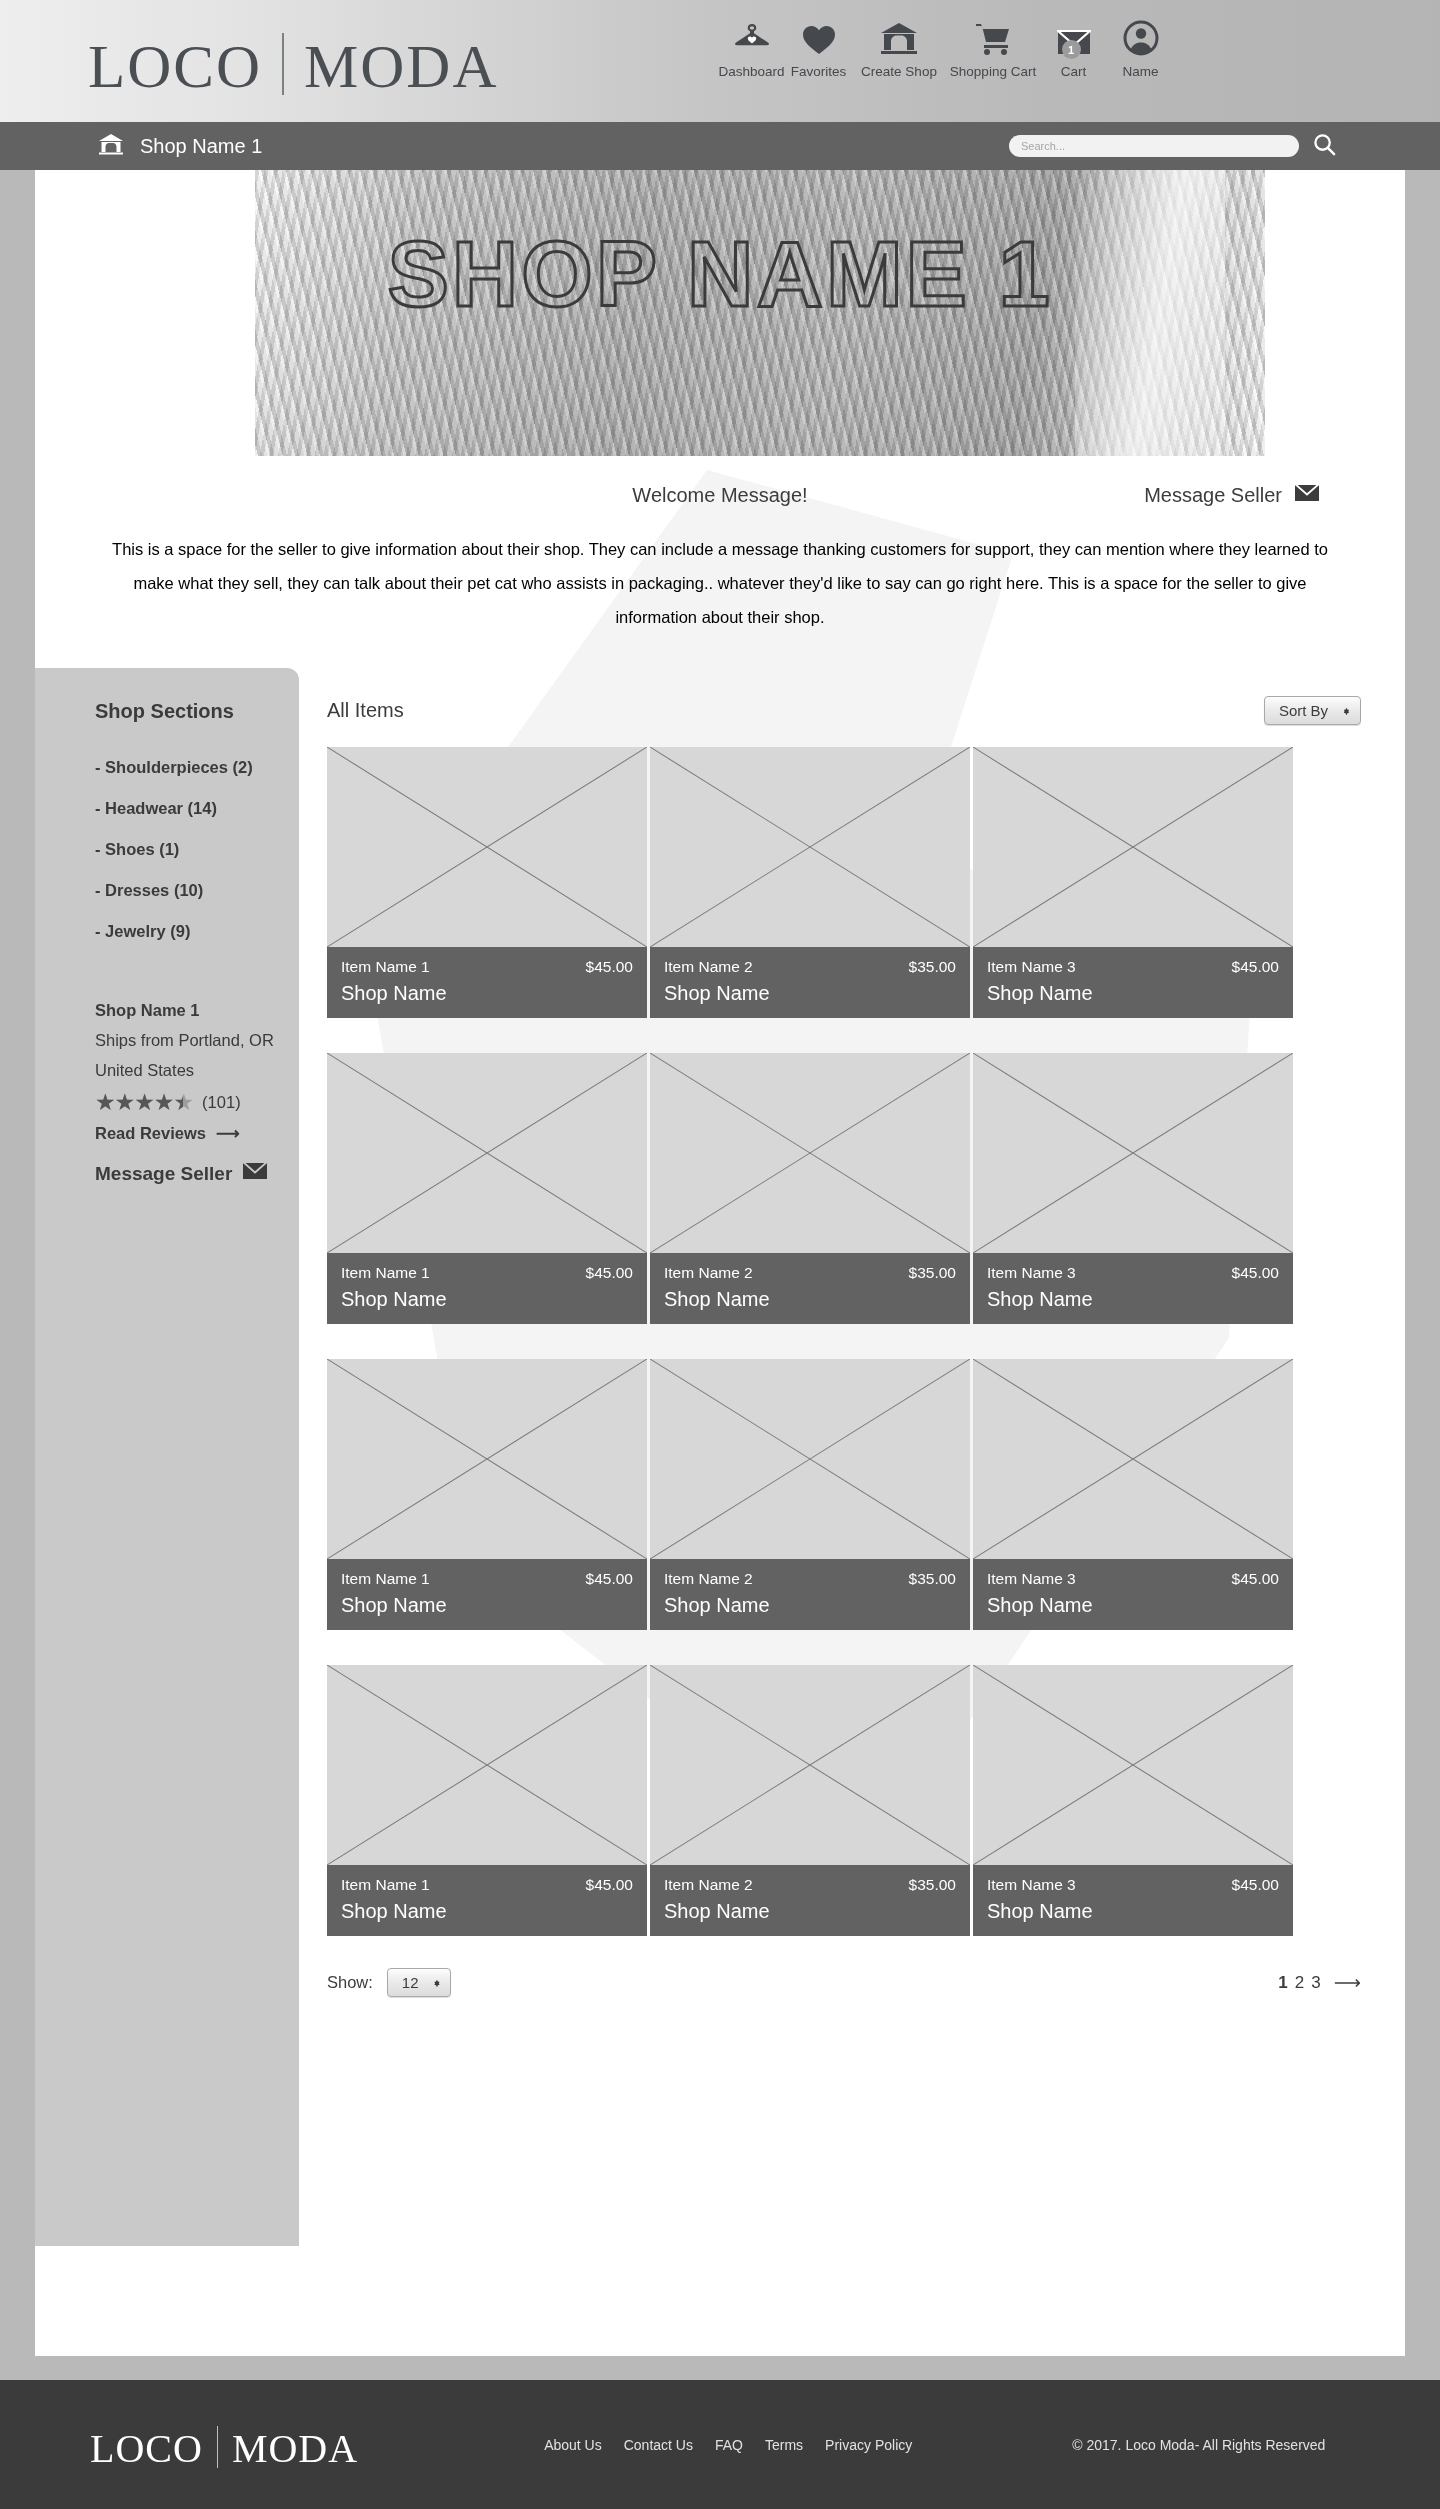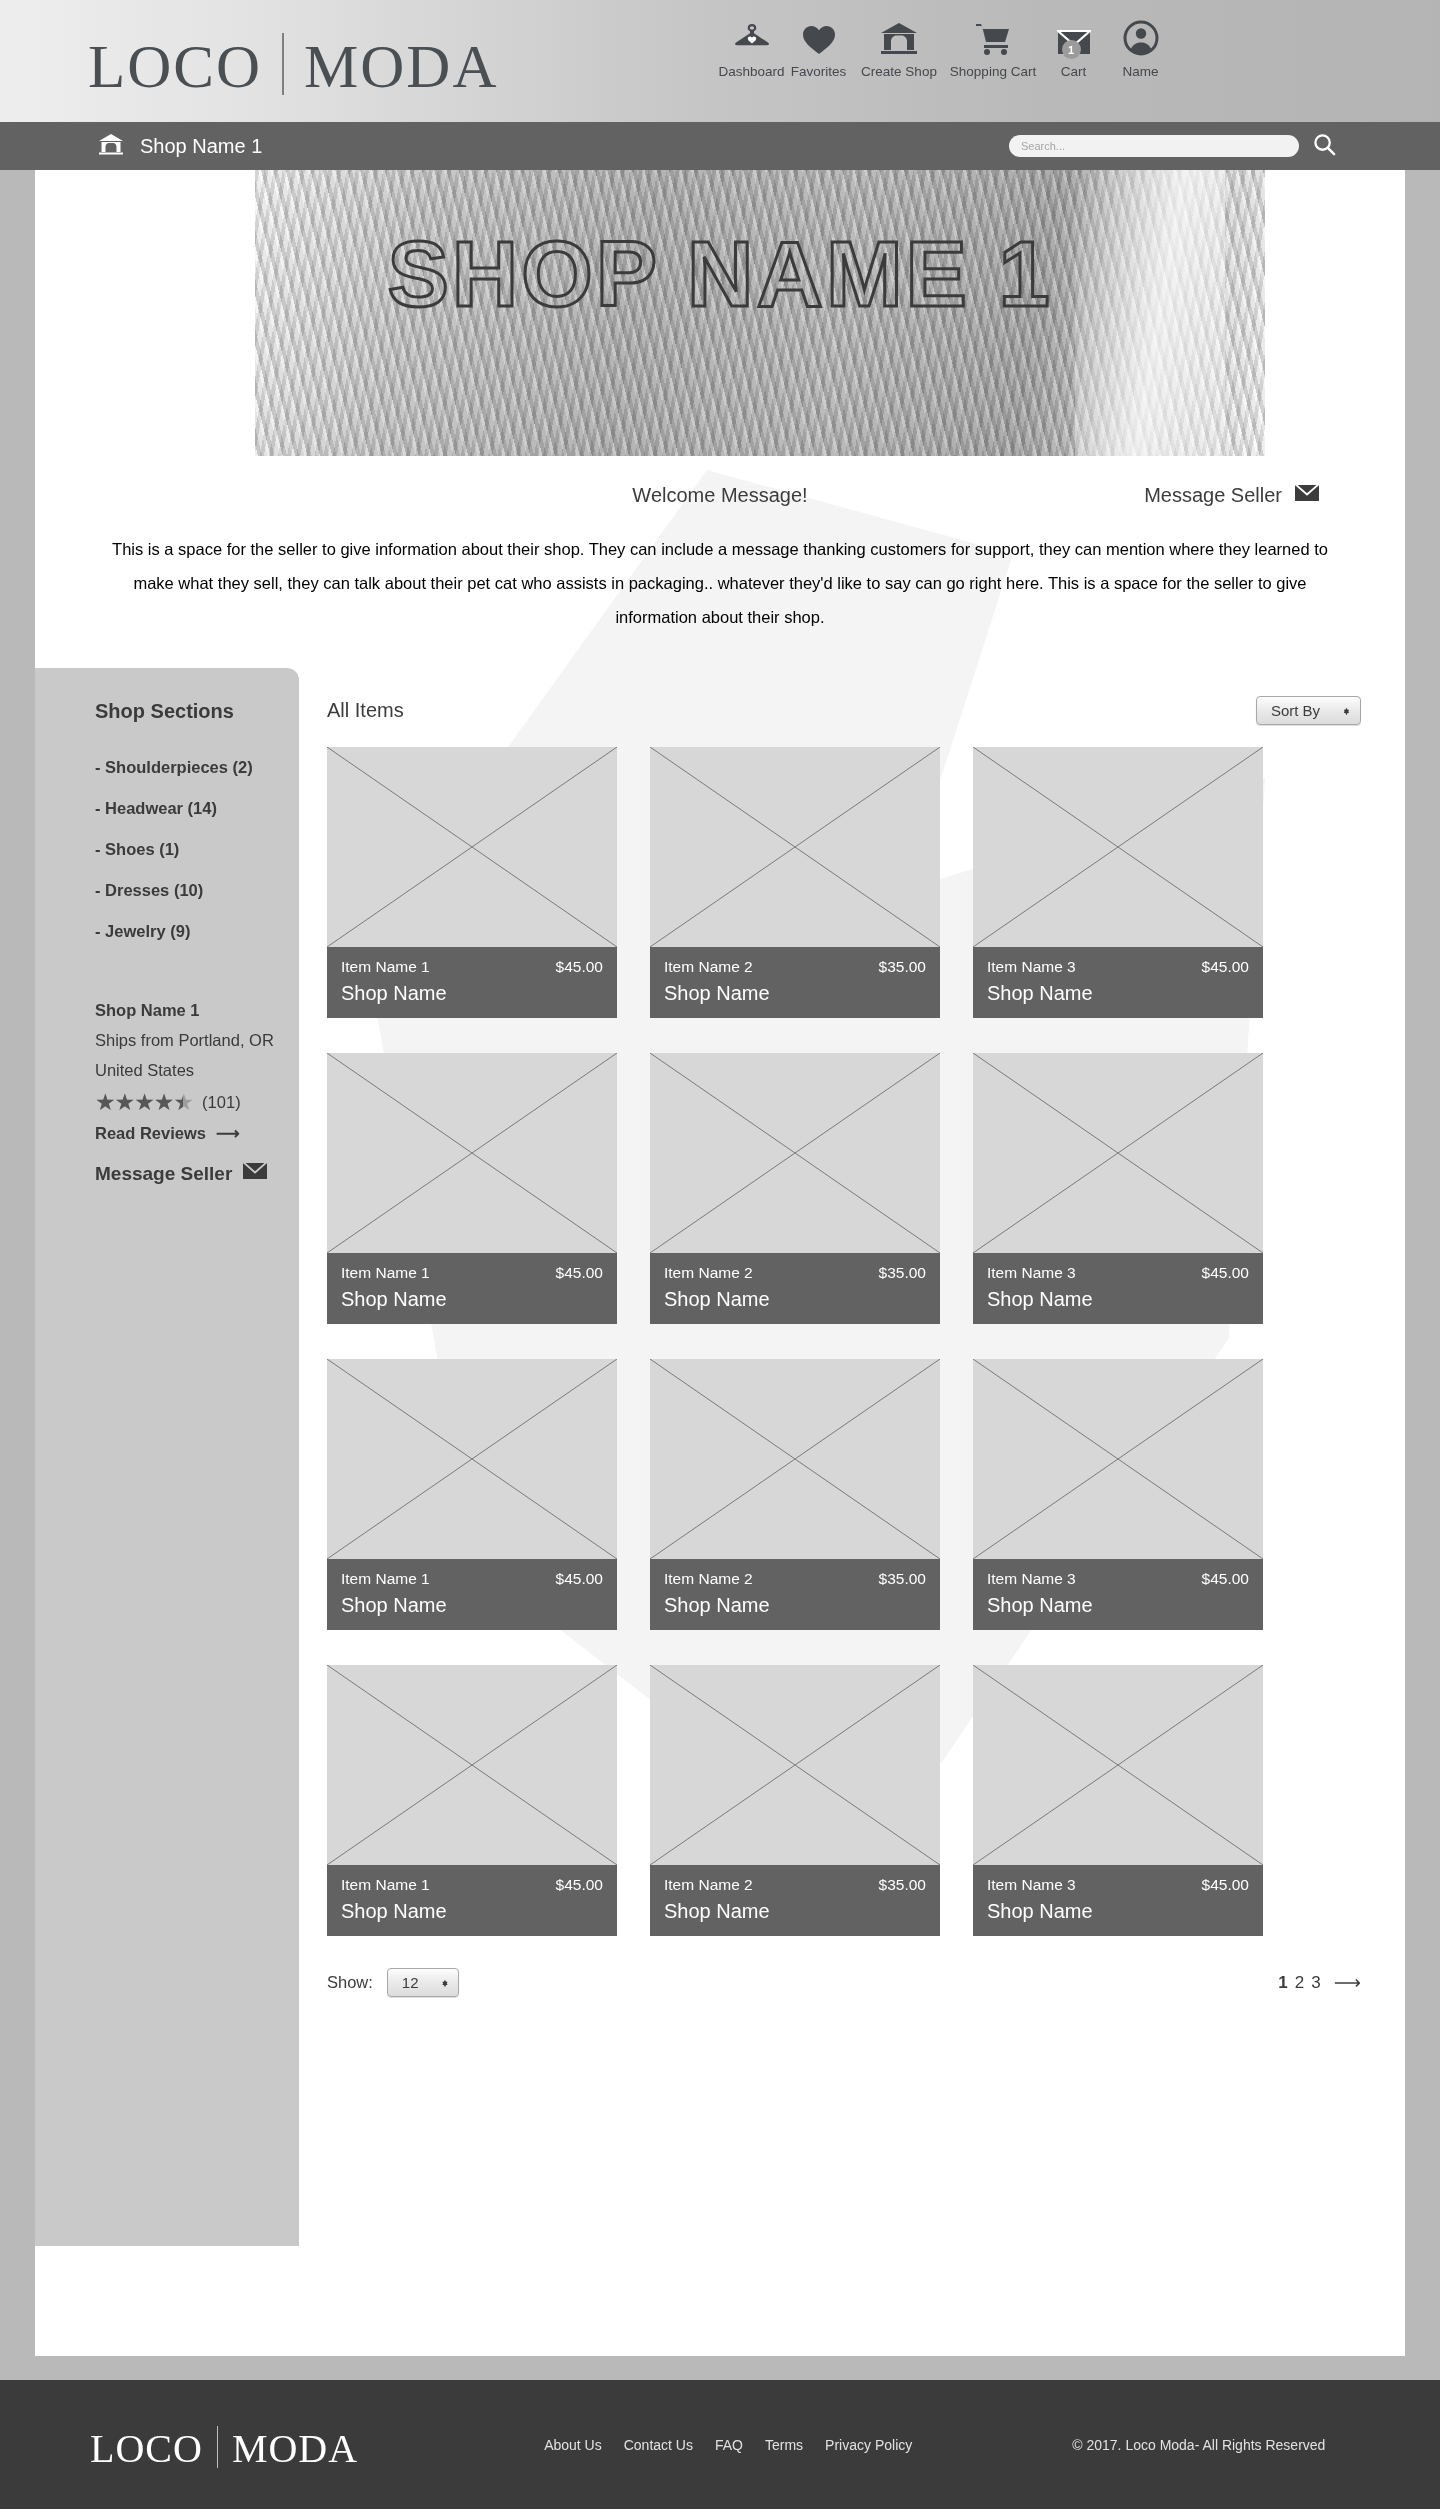--- a/index.html
+++ b/index.html
@@ -293,32 +293,32 @@
     display: inline-flex;
     align-items: center;
     justify-content: space-between;
     background: linear-gradient(to bottom, #fdfdfd 0%, #e9e9e9 52%, #dcdcdc 100%);
     border: 1px solid #a8a8a8;
     border-radius: 4px;
     padding: 5px 9px 5px 14px;
     font-size: 15px;
     color: #3c3c3c;
     cursor: pointer;
-    gap: 22px;
+    gap: 14px;
     box-shadow: 0 1px 1px rgba(0,0,0,.14);
   }
   .spinner { display: flex; flex-direction: column; gap: 2px; line-height: 0; }
   .spinner i { font-style: normal; font-size: 9px; color: #3c3c3c; }
 
   .grid {
     display: grid;
     grid-template-columns: repeat(3, 290px);
     gap: 35px 33px;
   }
-  .card { width: 290px; cursor: pointer; }
+  .card { width: 320px; cursor: pointer; }
   .card .img {
     height: 200px;
     background: #d7d7d7;
     position: relative;
     overflow: hidden;
   }
   .card .img svg { position: absolute; inset: 0; width: 100%; height: 100%; }
   .card .cap {
     background: #626262;
     color: #fff;

